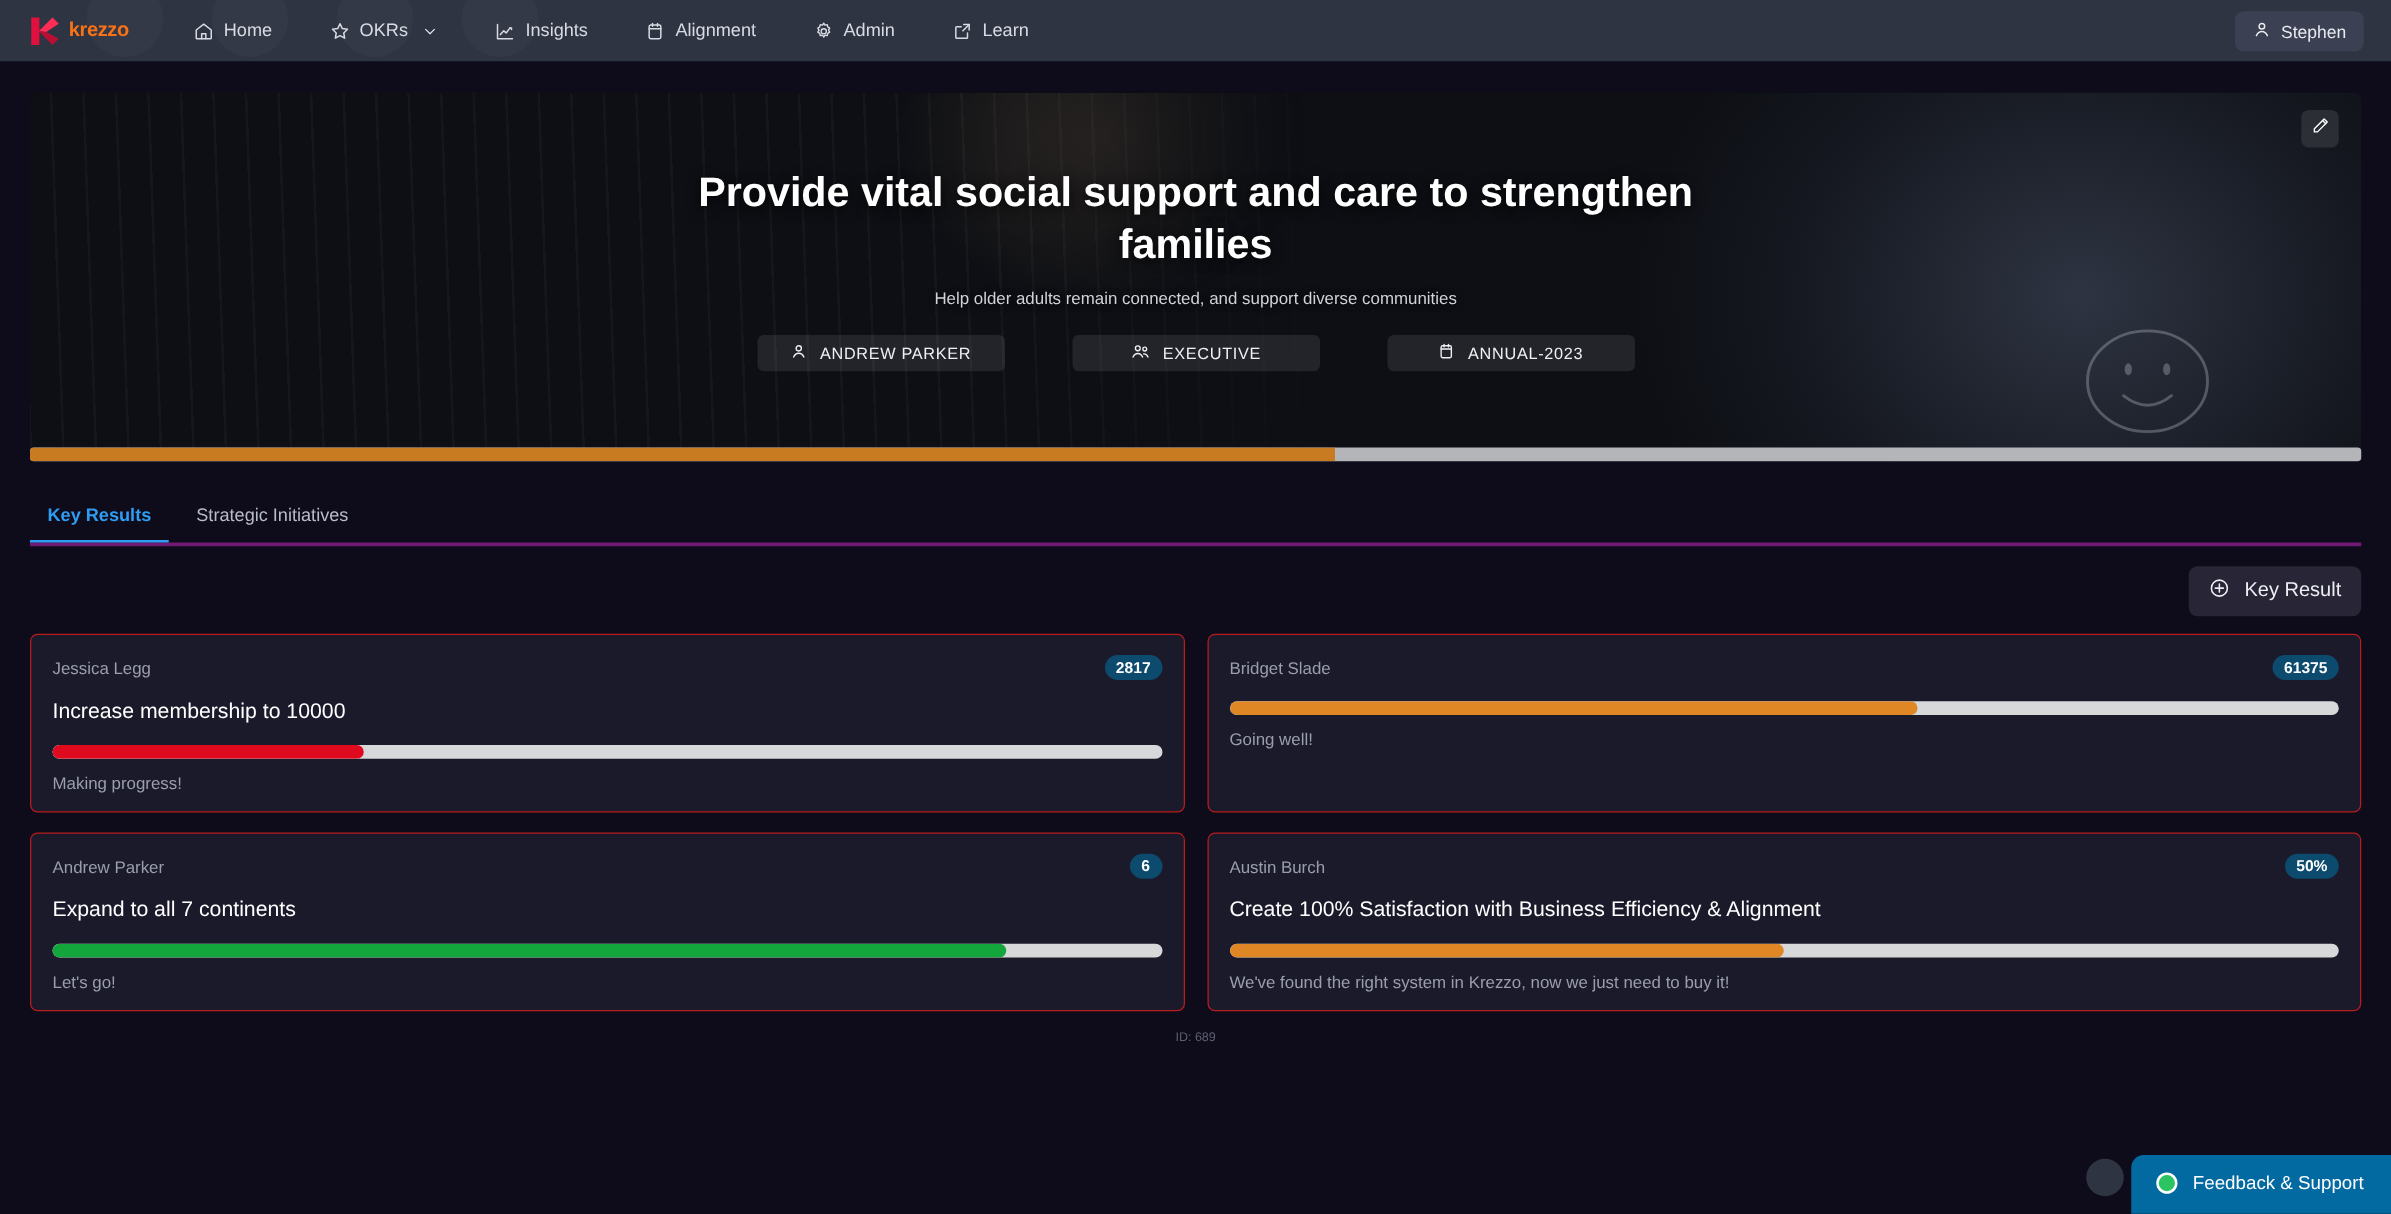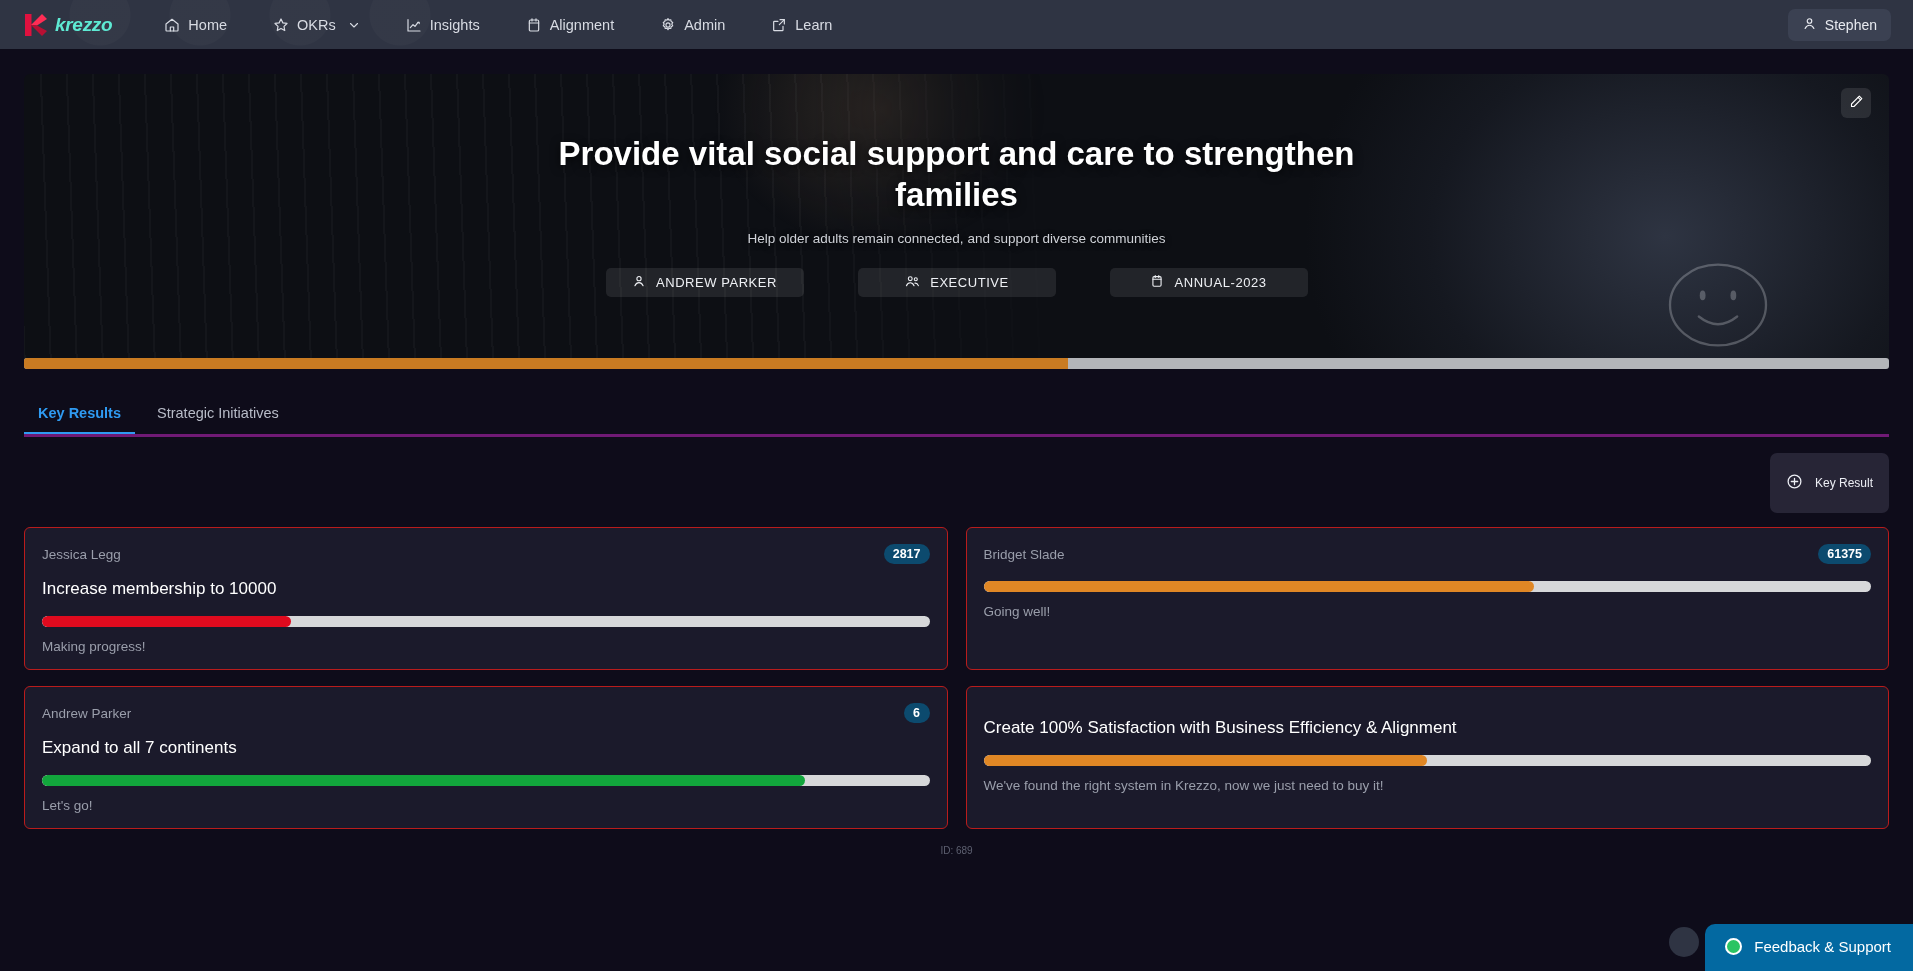--- a/index.html
+++ b/index.html
@@ -26,21 +26,21 @@
     width: 420px; height: 90px;
     background:
       radial-gradient(circle at 40px 45px, rgba(255,255,255,0.025) 0 30px, transparent 31px),
       radial-gradient(circle at 140px 45px, rgba(255,255,255,0.025) 0 30px, transparent 31px),
       radial-gradient(circle at 240px 45px, rgba(255,255,255,0.025) 0 30px, transparent 31px),
       radial-gradient(circle at 340px 45px, rgba(255,255,255,0.025) 0 30px, transparent 31px);
     pointer-events: none;
   }
   .brand { display: flex; align-items: center; gap: 7px; margin-right: 44px; z-index: 2; }
   .brand-mark { width: 26px; height: 26px; }
-  .brand-text { color: #5eead4; font-size: 19px; font-weight: 700; letter-spacing: -0.3px; font-style: italic; }
+  .brand-text { color: #f97316; font-size: 16px; font-weight: 700; letter-spacing: -0.3px; }
 
   .nav-items { display: flex; align-items: center; gap: 30px; z-index: 2; }
   .nav-item {
     display: flex; align-items: center; gap: 8px;
     color: #d8dbe3; font-size: 14.5px; cursor: pointer;
     padding: 6px 8px; border-radius: 5px;
   }
   .nav-item svg { display: block; }
   .chev { margin-left: 4px; }
 
@@ -134,21 +134,21 @@
     font-size: 14.5px; color: #b8bcc8; cursor: pointer;
     border-bottom: 2px solid transparent;
   }
   .tab.active { color: #2f9bf2; border-bottom-color: #2f9bf2; font-weight: 600; }
 
   
   .actions-row { display: flex; justify-content: flex-end; margin: 16px 24px 0 24px; }
   .kr-btn {
     display: flex; align-items: center; gap: 12px;
     background: #272536; color: #eceef4;
-    font-size: 12px; padding: 20px 16px; border-radius: 7px; cursor: pointer;
+    font-size: 16px; padding: 9px 16px; border-radius: 7px; cursor: pointer;
   }
 
   
   .grid {
     margin: 14px 24px 0 24px;
     display: grid; grid-template-columns: 1fr 1fr; gap: 16px 18px;
   }
   .card {
     background: #1b1a2b;
     border: 1px solid #b91c1c;
@@ -408,20 +408,24 @@
       <span class="badge">6</span>
     </div>
     <div class="card-title">Expand to all 7 continents</div>
     <div class="card-bar">
       <div class="card-bar-fill" style="width: 86%; background: rgb(18, 166, 60);"></div>
     </div>
     <div class="card-note">Let's go!</div>
   </div>
 
   <div class="card">
+    <div class="card-head">
+      <span class="card-owner">Austin Burch</span>
+      <span class="badge">50%</span>
+    </div>
     <div class="card-title">Create 100% Satisfaction with Business Efficiency &amp; Alignment</div>
     <div class="card-bar">
       <div class="card-bar-fill" style="width: 50%; background: rgb(224, 135, 37);"></div>
     </div>
     <div class="card-note">We've found the right system in Krezzo, now we just need to buy it!</div>
   </div>
 
 </div>
 
 <div class="id-row">ID: 689</div>

